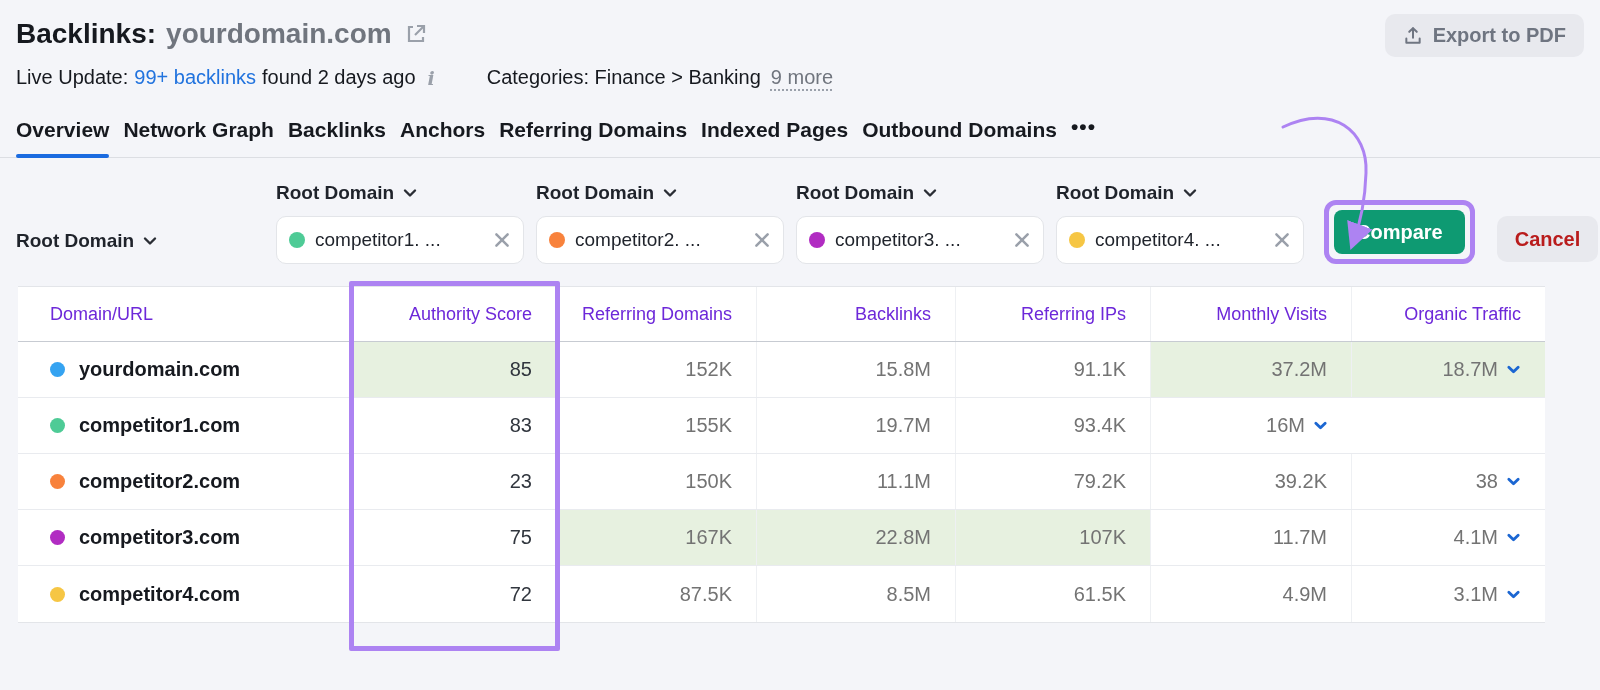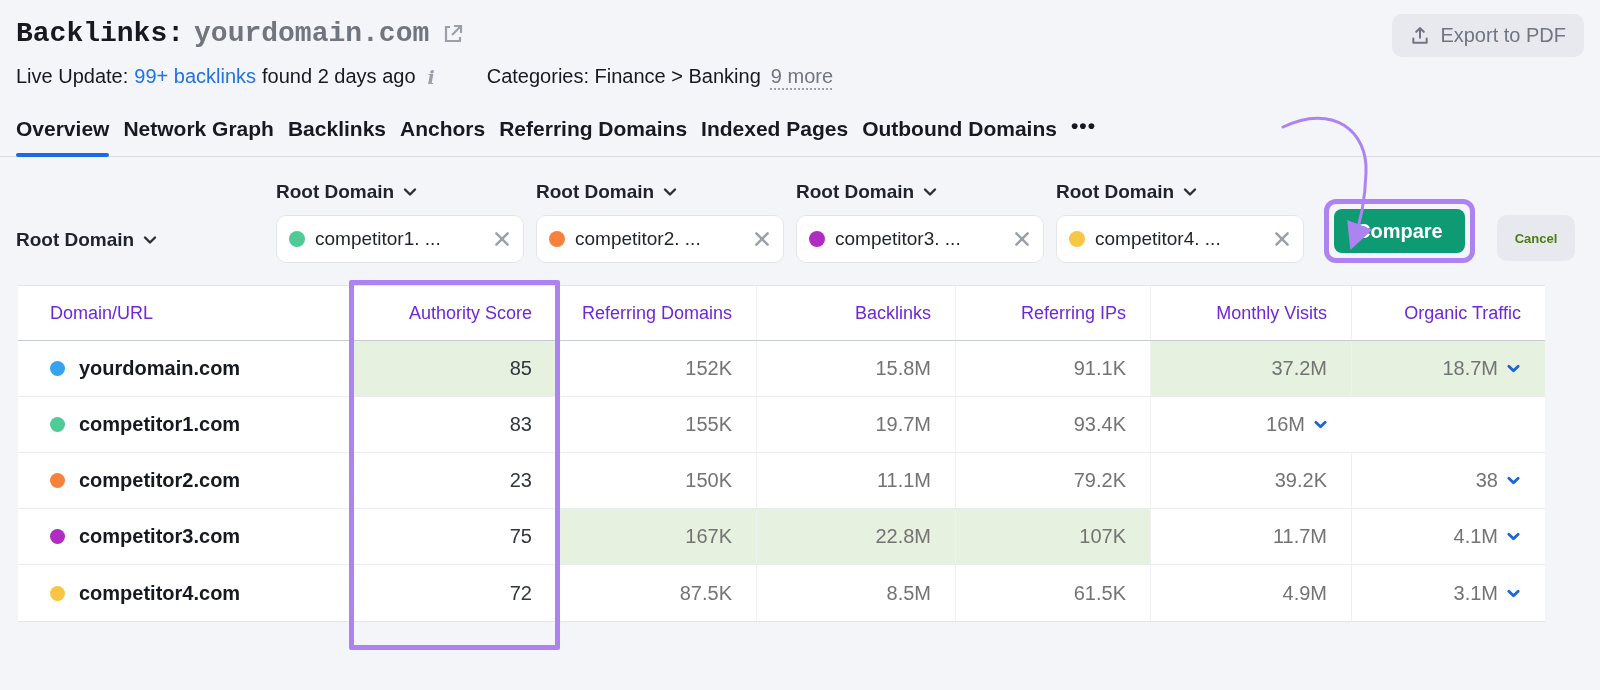--- a/index.html
+++ b/index.html
@@ -5,30 +5,30 @@
   * { margin:0; padding:0; box-sizing:border-box; }
   html,body { width:1600px; height:690px; overflow:hidden; }
   body {
     font-family: "Liberation Sans", "DejaVu Sans", sans-serif;
     background:#f4f5f9;
     color:#16191f;
     position:relative;
   }
   
   .page-header { padding:18px 16px 0 16px; position:relative; }
-  .title-row { display:flex; align-items:center; gap:10px;font-family:Liberation Mono, monospace; }
+  .title-row { display:flex; align-items:center; gap:10px; }
   .title-prefix { font-size:28px; font-weight:700; color:#16191f; }
   .title-domain { font-size:28px; font-weight:600; color:#70757e; }
   .ext-link-icon { display:inline-flex; margin-left:2px; }
   .export-btn {
     position:absolute; top:14px; right:16px;
     display:flex; align-items:center; gap:10px;
     background:#e8e9ee; border:none; border-radius:10px;
     height:43px; padding:0 18px;
-    font-family:inherit; font-size:20px; font-weight:400; color:#6f7581;
+    font-family:inherit; font-size:20px; font-weight:700; color:#6f7581;
     cursor:pointer;
   }
   .subtitle-row { margin-top:16px; display:flex; align-items:center; font-size:20px; color:#16191f; }
   .live-link { color:#2173de; text-decoration:none; margin:0 6px; }
   .info-i { font-family:"DejaVu Serif", serif; font-style:italic; font-weight:700;
             color:#9aa0aa; font-size:19px; margin-left:12px; }
   .categories { margin-left:52px; }
   .more-link { color:#70757e; margin-left:10px; text-decoration:underline dotted #9aa0aa; text-underline-offset:5px; cursor:pointer; }
   
   .tabs { display:flex; align-items:flex-end; gap:14px; padding:0 16px;
@@ -48,22 +48,22 @@
           font-size:19px; color:#1f232b; }
   .chip-label { flex:1; white-space:nowrap; overflow:hidden; }
   .you-pill { background:#dcebfc; color:#2370dd; border-radius:14px;
               font-size:18px; padding:3px 13px; }
   .dot { width:16px; height:16px; border-radius:50%; flex:0 0 auto; }
   .chip-close { cursor:pointer; display:inline-flex; flex:0 0 auto; }
   .compare-wrap { border:5px solid #ad83f2; border-radius:12px; padding:5px; margin-left:8px; }
   .compare-btn { background:#0e9a72; color:#fff; border:none; border-radius:8px;
                  height:44px; padding:3px 22px; font-family:inherit; font-size:20px;
                  font-weight:600; cursor:pointer; }
-  .cancel-btn { background:#e8e9ee; color:#4d7c0f; border:none; border-radius:10px;
-                height:46px; padding:0 18px; font-family:inherit; font-size:13px;
+  .cancel-btn { background:#e8e9ee; color:#b91c1c; border:none; border-radius:10px;
+                height:46px; padding:0 18px; font-family:inherit; font-size:20px;
                 font-weight:600; cursor:pointer; margin-left:10px; margin-bottom:2px; }
   
   .table-wrap { position:relative; margin:22px 55px 0 18px; }
   .table { background:#fff; border-top:1px solid #e3e5e9; border-bottom:1px solid #e3e5e9; }
   .t-row { display:grid; grid-template-columns:334px 205px 200px 199px 195px 201px 193px; }
   .t-head { height:55px; border-bottom:1px solid #c7cbd2; }
   .t-head .t-cell { font-size:18px; font-weight:500; color:#6d28d9; }
   .t-body-row { height:56px; border-bottom:1px solid #e9ebef; }
   .t-body-row:last-child { border-bottom:none; }
   .t-cell { display:flex; align-items:center; justify-content:flex-end;

